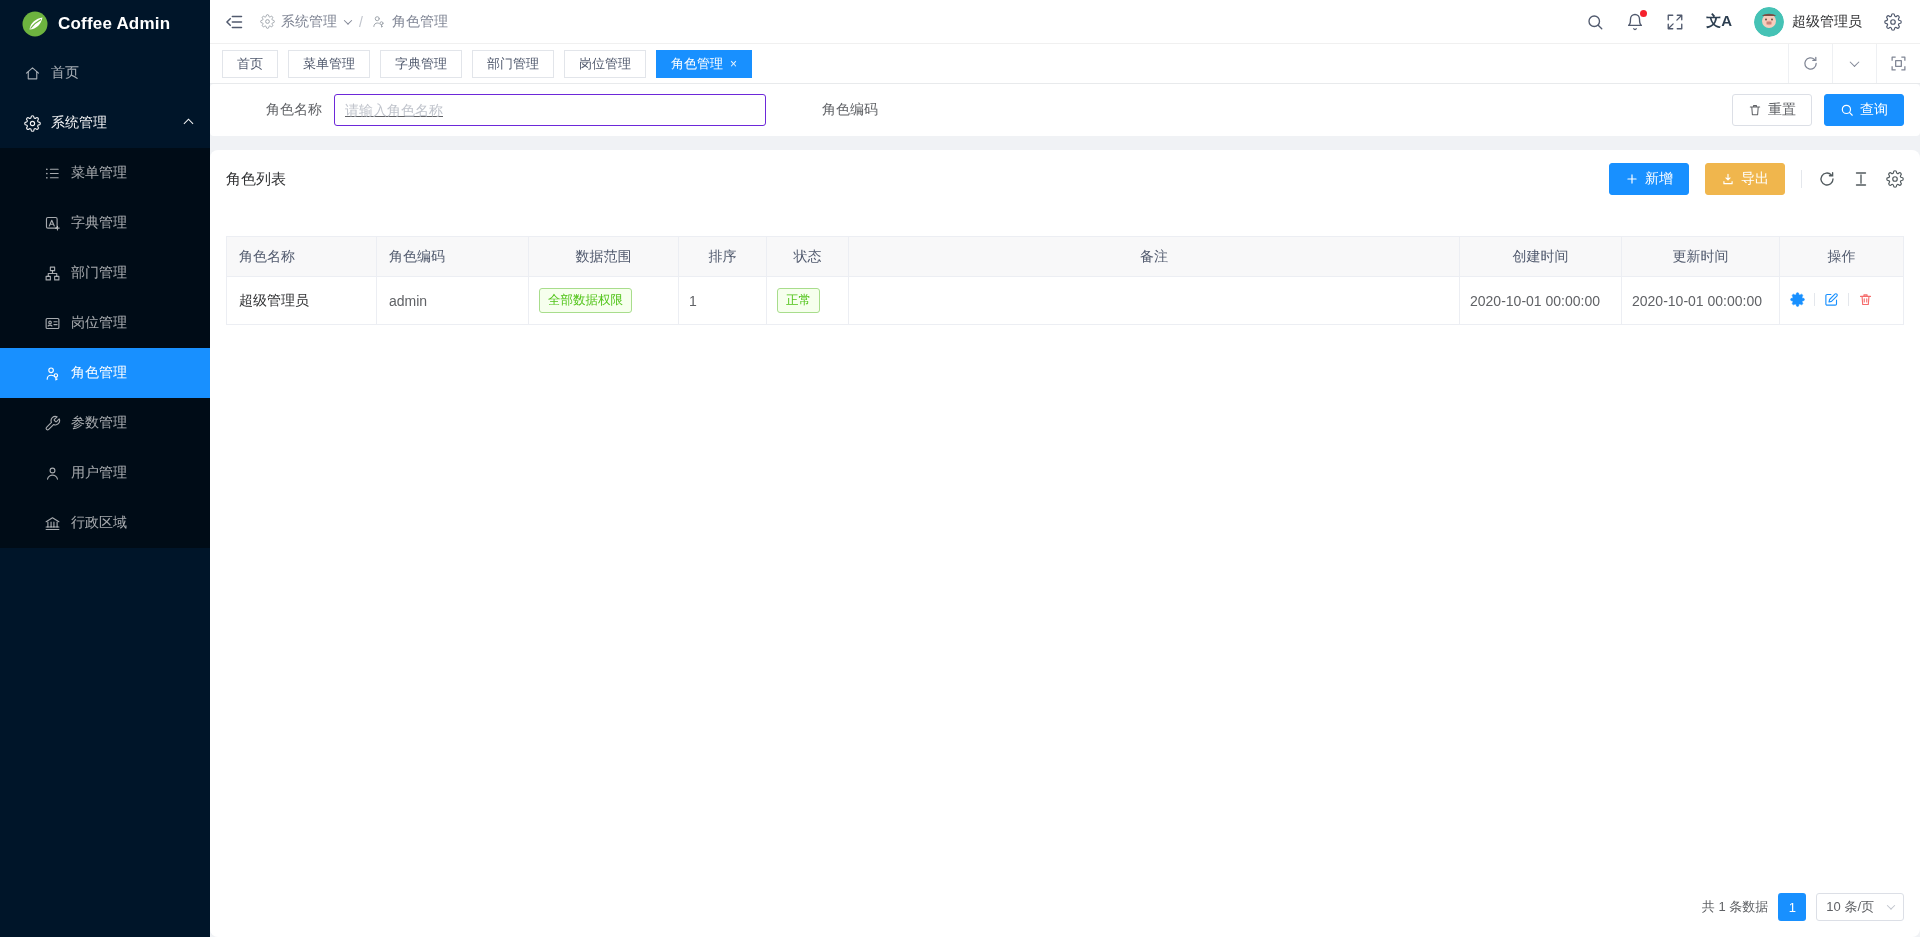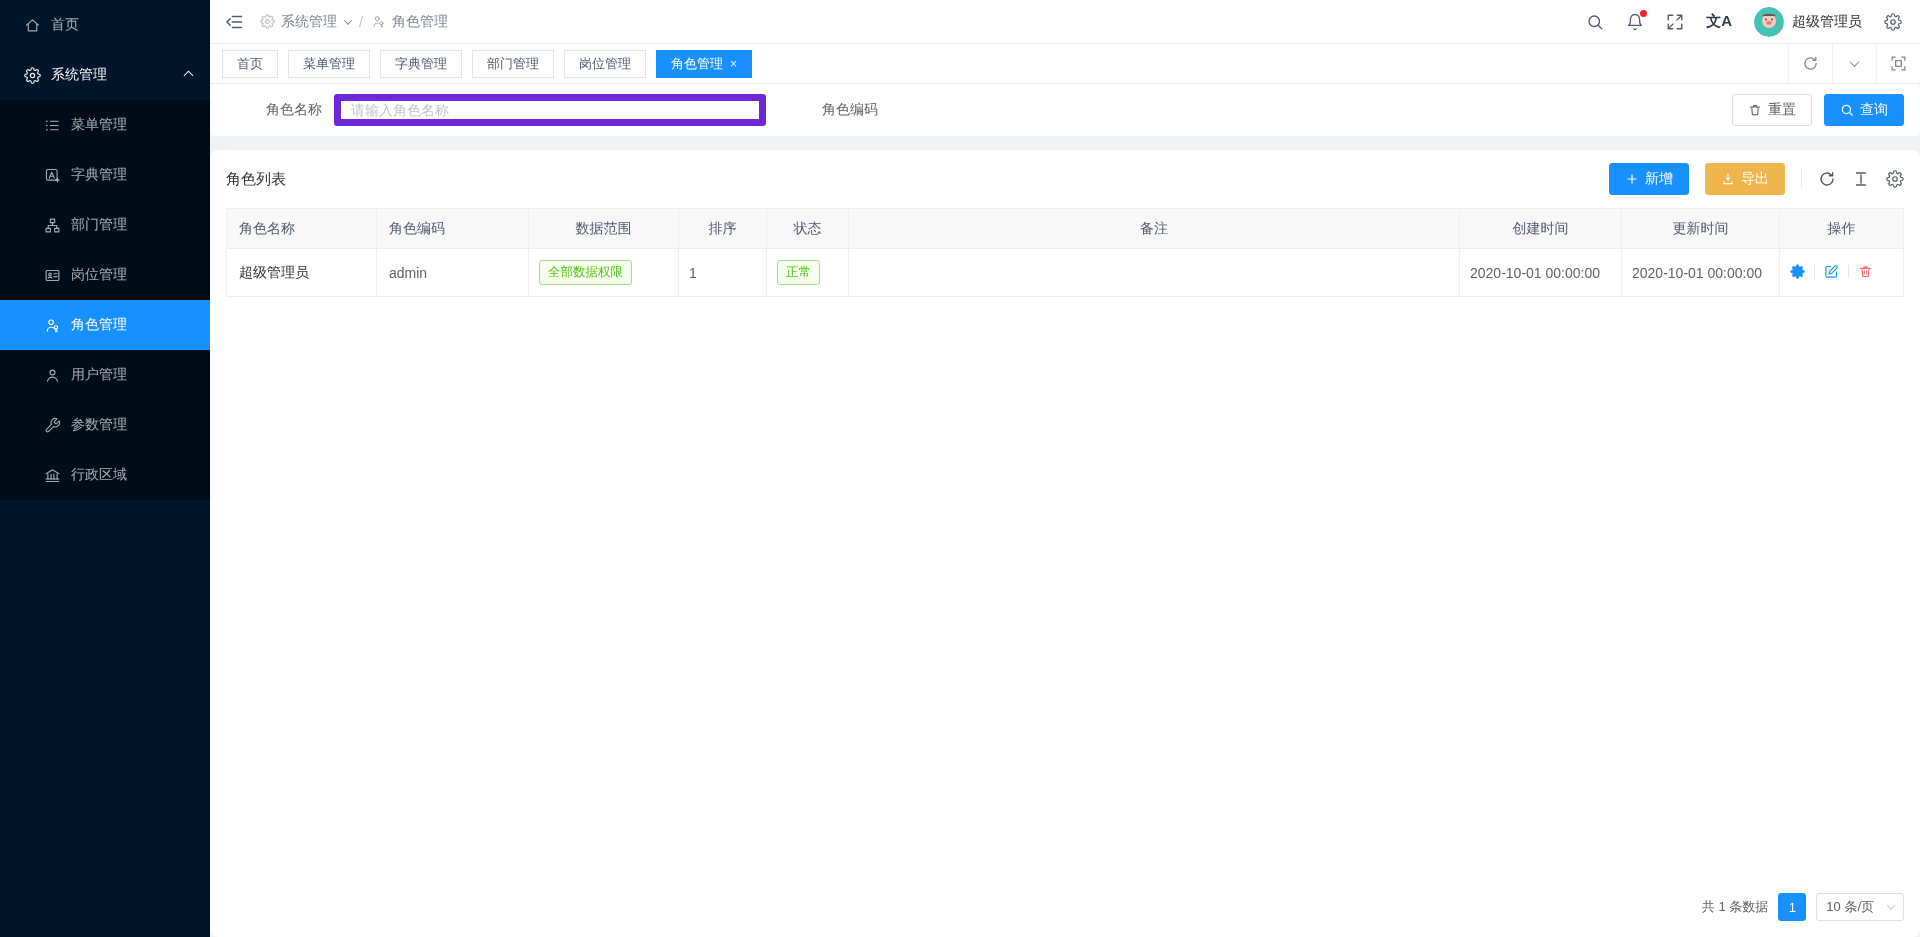--- a/index.html
+++ b/index.html
@@ -51,29 +51,29 @@
   .tab-close { font-size: 12px; line-height: 1; opacity: .9; }
   .tab-controls { margin-left: auto; display: flex; height: 100%; align-items: stretch; }
   .tab-ctrl { width: 44px; display: flex; align-items: center; justify-content: center; border-left: 1px solid #eef0f3; color: #808695; cursor: pointer; }
 
   
   .content { flex: 1; display: flex; flex-direction: column; min-height: 0; }
 
   .search-card { background: #fff; border-radius: 4px; padding: 10px 16px; display: flex; align-items: center; margin-bottom: 14px; flex-shrink: 0; }
   .form-label { width: 96px; text-align: right; margin-right: 12px; color: #606266; flex-shrink: 0; }
   .form-label.second { width: auto; margin-left: 56px; }
-  .form-input { width: 432px; height: 32px; border: 7px solid #6d28d9; border-radius: 3px; padding: 0 10px; font-size: 14px; color: #606266; font-family: inherit; outline: none; }
+  .form-input { width: 432px; height: 32px; border: 1px solid #6d28d9; border-radius: 3px; padding: 0 10px; font-size: 14px; color: #606266; font-family: inherit; outline: none; text-decoration: underline; }
   .form-input::placeholder { color: #c0c4cc; }
   .form-actions { margin-left: auto; display: flex; gap: 12px; }
   .btn { height: 32px; display: inline-flex; align-items: center; gap: 6px; padding: 0 15px; border-radius: 3px; border: 1px solid #dcdfe6; background: #fff; color: #606266; font-size: 14px; font-family: inherit; cursor: pointer; }
   .btn svg { display: block; }
   .btn.primary { background: #1890ff; border-color: #1890ff; color: #fff; }
   .btn.warning { background: #f0b64d; border-color: #f0b64d; color: #fff; }
 
-  .table-card { background: #fff; border-radius: 8px; flex: 1; display: flex; flex-direction: column; padding: 0 16px; min-height: 0; }
+  .table-card { background: #fff; border-radius: 8px; flex: 1; display: flex; flex-direction: column; padding: 0 16px; min-height: 0; gap: 28px; }
   .card-header { height: 58px; display: flex; align-items: center; flex-shrink: 0; }
   .card-title { font-size: 15px; font-weight: 400; color: #303133; }
   .card-actions { margin-left: auto; display: flex; align-items: center; gap: 16px; }
   .v-divider { width: 1px; height: 18px; background: #e4e7ec; }
   .card-tool { color: #515a5e; cursor: pointer; display: inline-flex; }
 
   table { width: 100%; border-collapse: collapse; table-layout: fixed; }
   th, td { border: 1px solid #eceef3; font-weight: 400; }
   th { background: #f8f8f9; height: 40px; color: #515a6e; font-size: 14px; text-align: center; padding: 0 10px; }
   td { height: 48px; color: #606266; font-size: 14px; text-align: left; padding: 0 10px; }
@@ -92,20 +92,30 @@
   .pg-page { min-width: 28px; height: 28px; border: none; border-radius: 3px; background: #1890ff; color: #fff; font-size: 13px; font-family: inherit; cursor: pointer; }
   .pg-size { height: 28px; display: inline-flex; align-items: center; gap: 14px; padding: 0 9px; border: 1px solid #dcdfe6; border-radius: 3px; background: #fff; font-size: 13px; color: #606266; cursor: pointer; }
   .pg-size .chev { width: 6px; height: 6px; color: #c0c4cc; }
 </style>
 </head>
 <body>
 
 <div class="app">
 
   <aside class="sidebar">
+    <div class="logo">
+      <span class="mi-icon" style="width:26px;height:26px">
+        <svg viewBox="0 0 26 26">
+            <circle cx="13" cy="13" r="12.5" fill="#6db33f"></circle>
+            <path d="M7.5 18.5 C8.5 11.5, 14 7.5, 20.5 6.5 C19 13.5, 14.5 18, 7.5 18.5 Z" fill="#fff"></path>
+            <path d="M8.5 17.5 C12 13, 15 10.5, 19 8.5" fill="none" stroke="#6db33f" stroke-width="1.1"></path>
+          </svg>
+      </span>
+      <span class="logo-text">Coffee Admin</span>
+    </div>
 
     <nav>
       <div class="menu-item">
         <span class="mi-icon">
           <svg viewBox="0 0 24 24" fill="none" stroke="currentColor" stroke-width="1.6" stroke-linecap="round" stroke-linejoin="round">
               <path d="M3.5 11.5 12 4l8.5 7.5"></path>
               <path d="M6 10v9.5h12V10"></path>
             </svg>
         </span>
         <span class="mi-label">首页</span>
@@ -171,33 +181,33 @@
                 <path d="M4.5 20c0-3.6 2.9-5.6 5.5-5.6 1.2 0 2.3.3 3.3.9"></path>
                 <circle cx="16.8" cy="14.8" r="2.4"></circle>
                 <path d="M16.8 17.2V21l1.7-1.2"></path>
               </svg>
           </span>
           <span class="mi-label">角色管理</span>
         </div>
         <div class="menu-item">
           <span class="mi-icon">
             <svg viewBox="0 0 24 24" fill="none" stroke="currentColor" stroke-width="1.6" stroke-linecap="round" stroke-linejoin="round">
+                <path d="M14.7 6.3a1 1 0 0 0 0 1.4l1.6 1.6a1 1 0 0 0 1.4 0l3.77-3.77a6 6 0 0 1-7.94 7.94l-6.91 6.91a2.12 2.12 0 0 1-3-3l6.91-6.91a6 6 0 0 1 7.94-7.94l-3.76 3.76z"></path>
+              </svg>
+          </span>
+          <span class="mi-label">参数管理</span>
+        </div>
+        <div class="menu-item">
+          <span class="mi-icon">
+            <svg viewBox="0 0 24 24" fill="none" stroke="currentColor" stroke-width="1.6" stroke-linecap="round" stroke-linejoin="round">
                 <circle cx="12" cy="7.8" r="3.4"></circle>
                 <path d="M5 20c.8-4.2 4.8-5.7 7-5.7s6.2 1.5 7 5.7"></path>
               </svg>
           </span>
           <span class="mi-label">用户管理</span>
-        </div>
-        <div class="menu-item">
-          <span class="mi-icon">
-            <svg viewBox="0 0 24 24" fill="none" stroke="currentColor" stroke-width="1.6" stroke-linecap="round" stroke-linejoin="round">
-                <path d="M14.7 6.3a1 1 0 0 0 0 1.4l1.6 1.6a1 1 0 0 0 1.4 0l3.77-3.77a6 6 0 0 1-7.94 7.94l-6.91 6.91a2.12 2.12 0 0 1-3-3l6.91-6.91a6 6 0 0 1 7.94-7.94l-3.76 3.76z"></path>
-              </svg>
-          </span>
-          <span class="mi-label">参数管理</span>
         </div>
         <div class="menu-item">
           <span class="mi-icon">
             <svg viewBox="0 0 24 24" fill="none" stroke="currentColor" stroke-width="1.6" stroke-linecap="round" stroke-linejoin="round">
                 <path d="M3 9.5 12 4l9 5.5"></path>
                 <path d="M5.5 10v7M10 10v7M14 10v7M18.5 10v7"></path>
                 <path d="M3 17h18M3 20.5h18"></path>
               </svg>
           </span>
           <span class="mi-label">行政区域</span>

